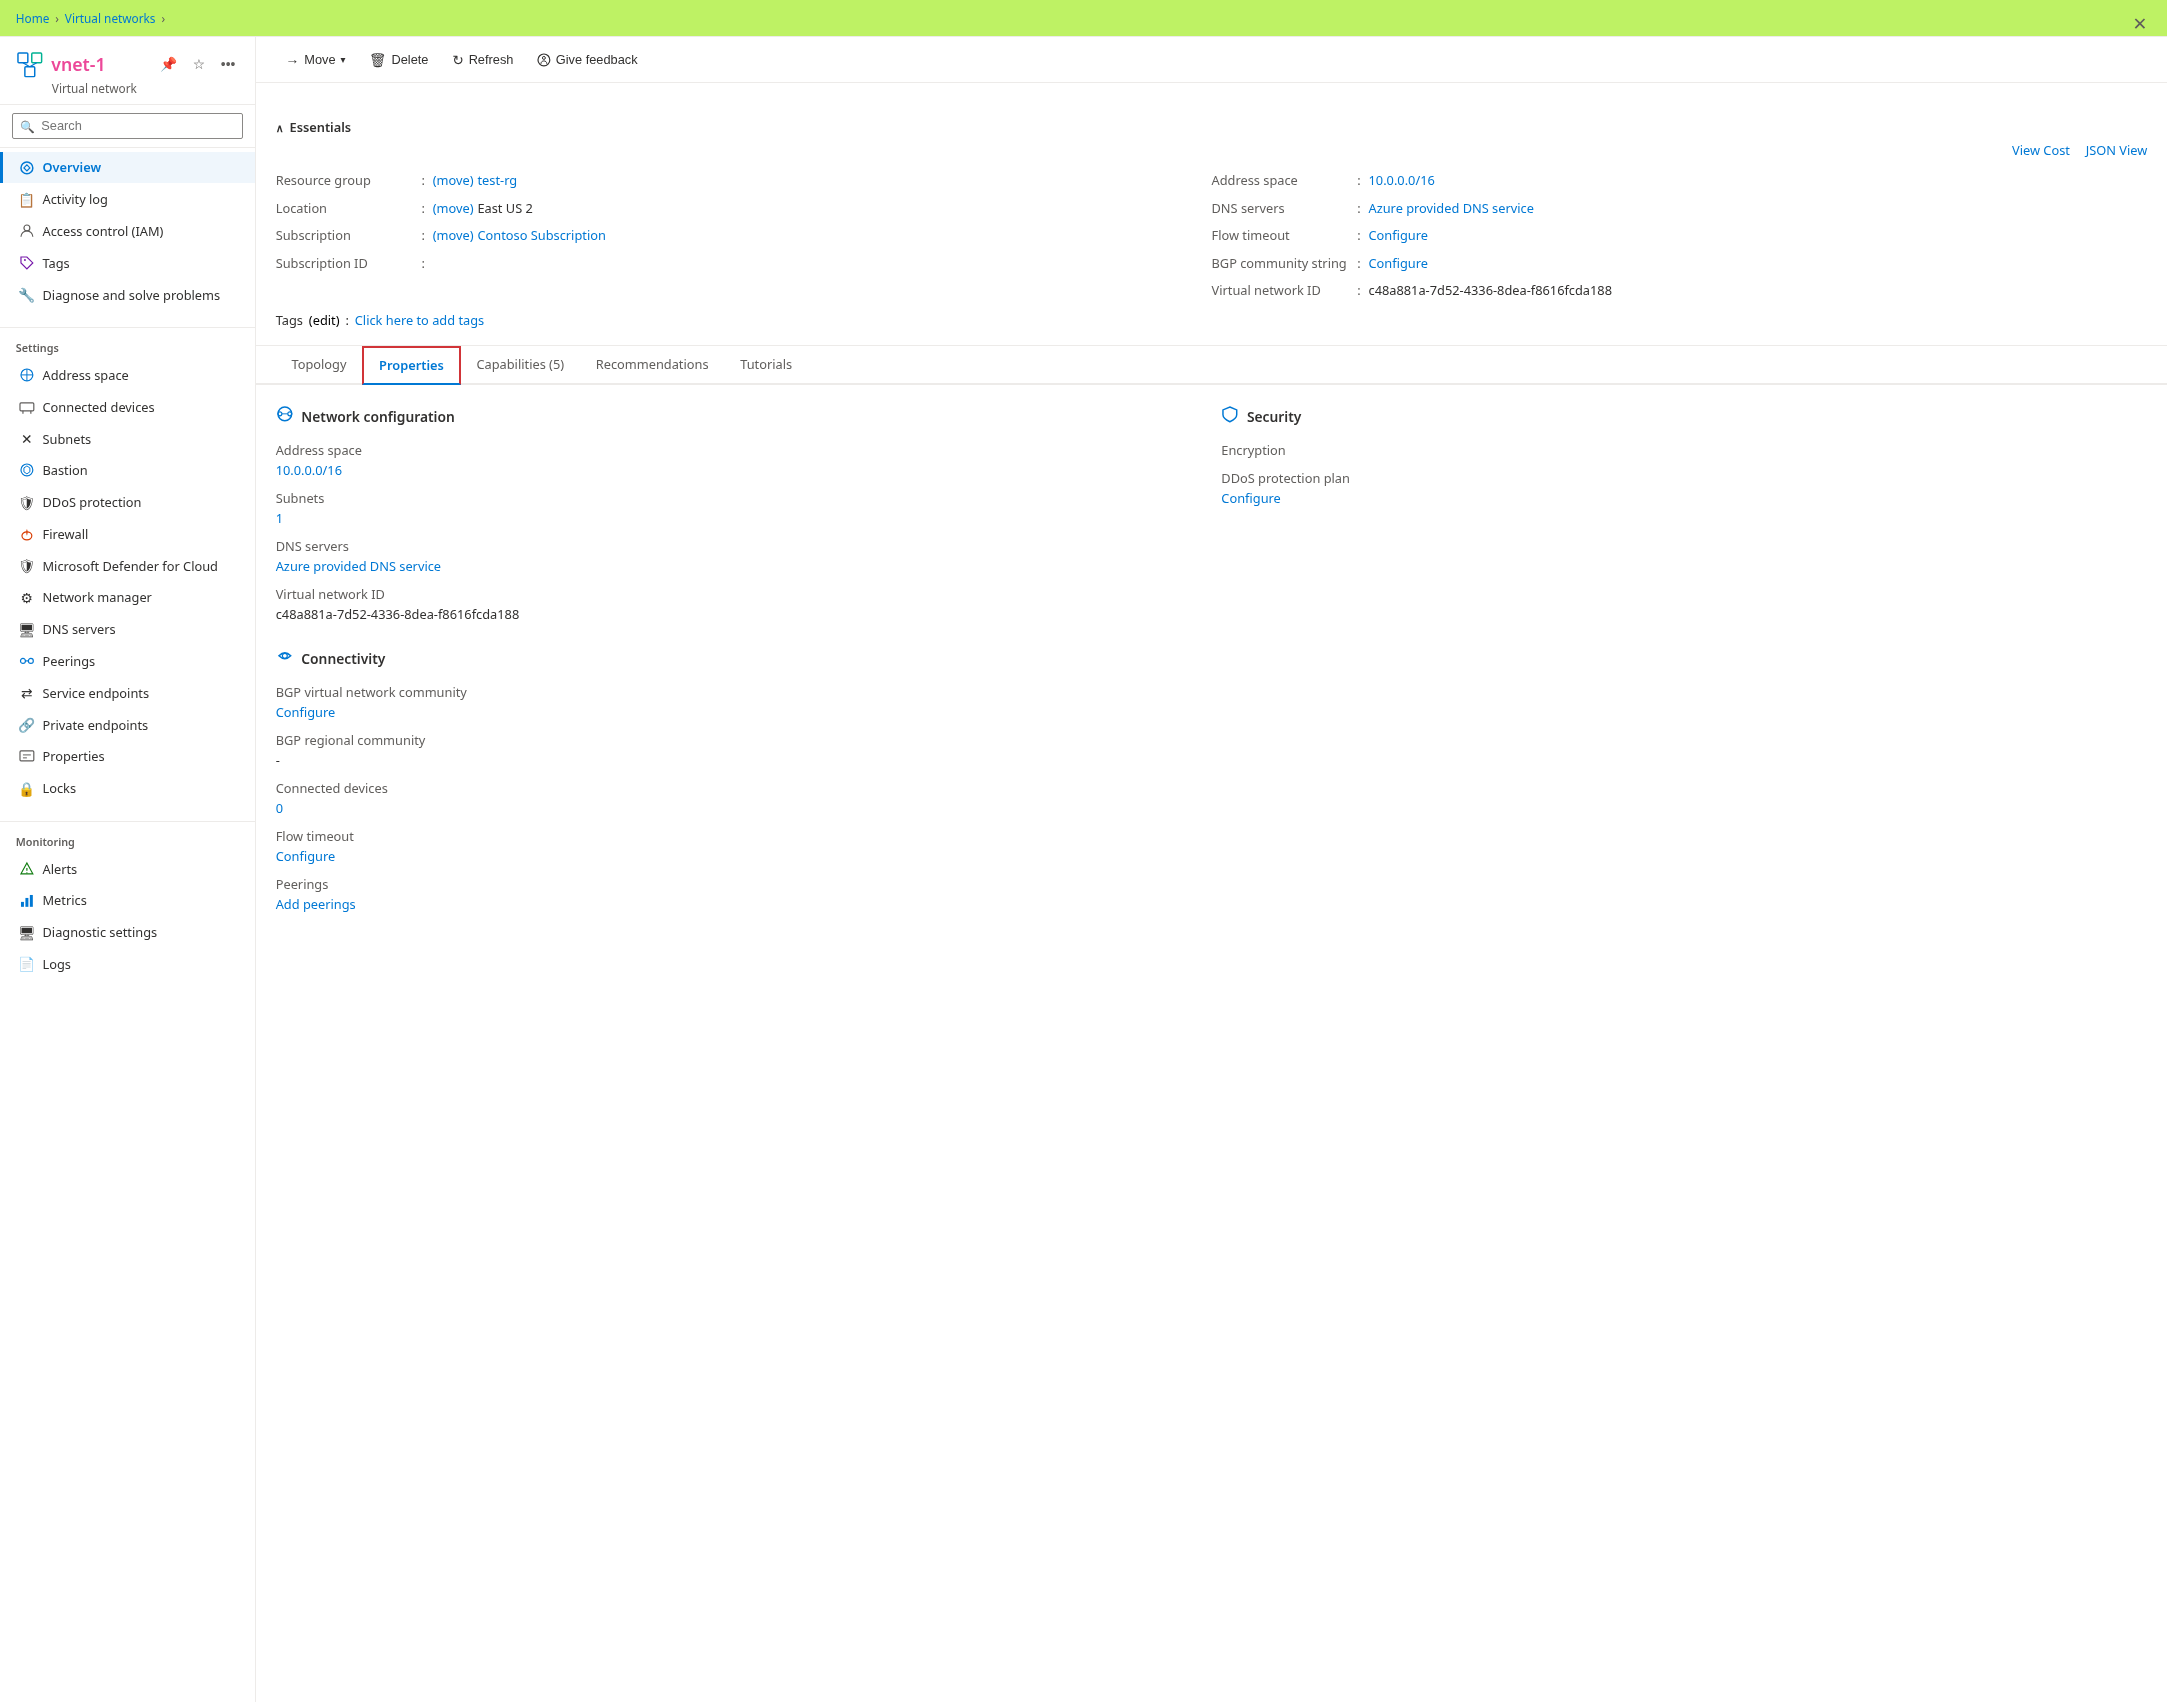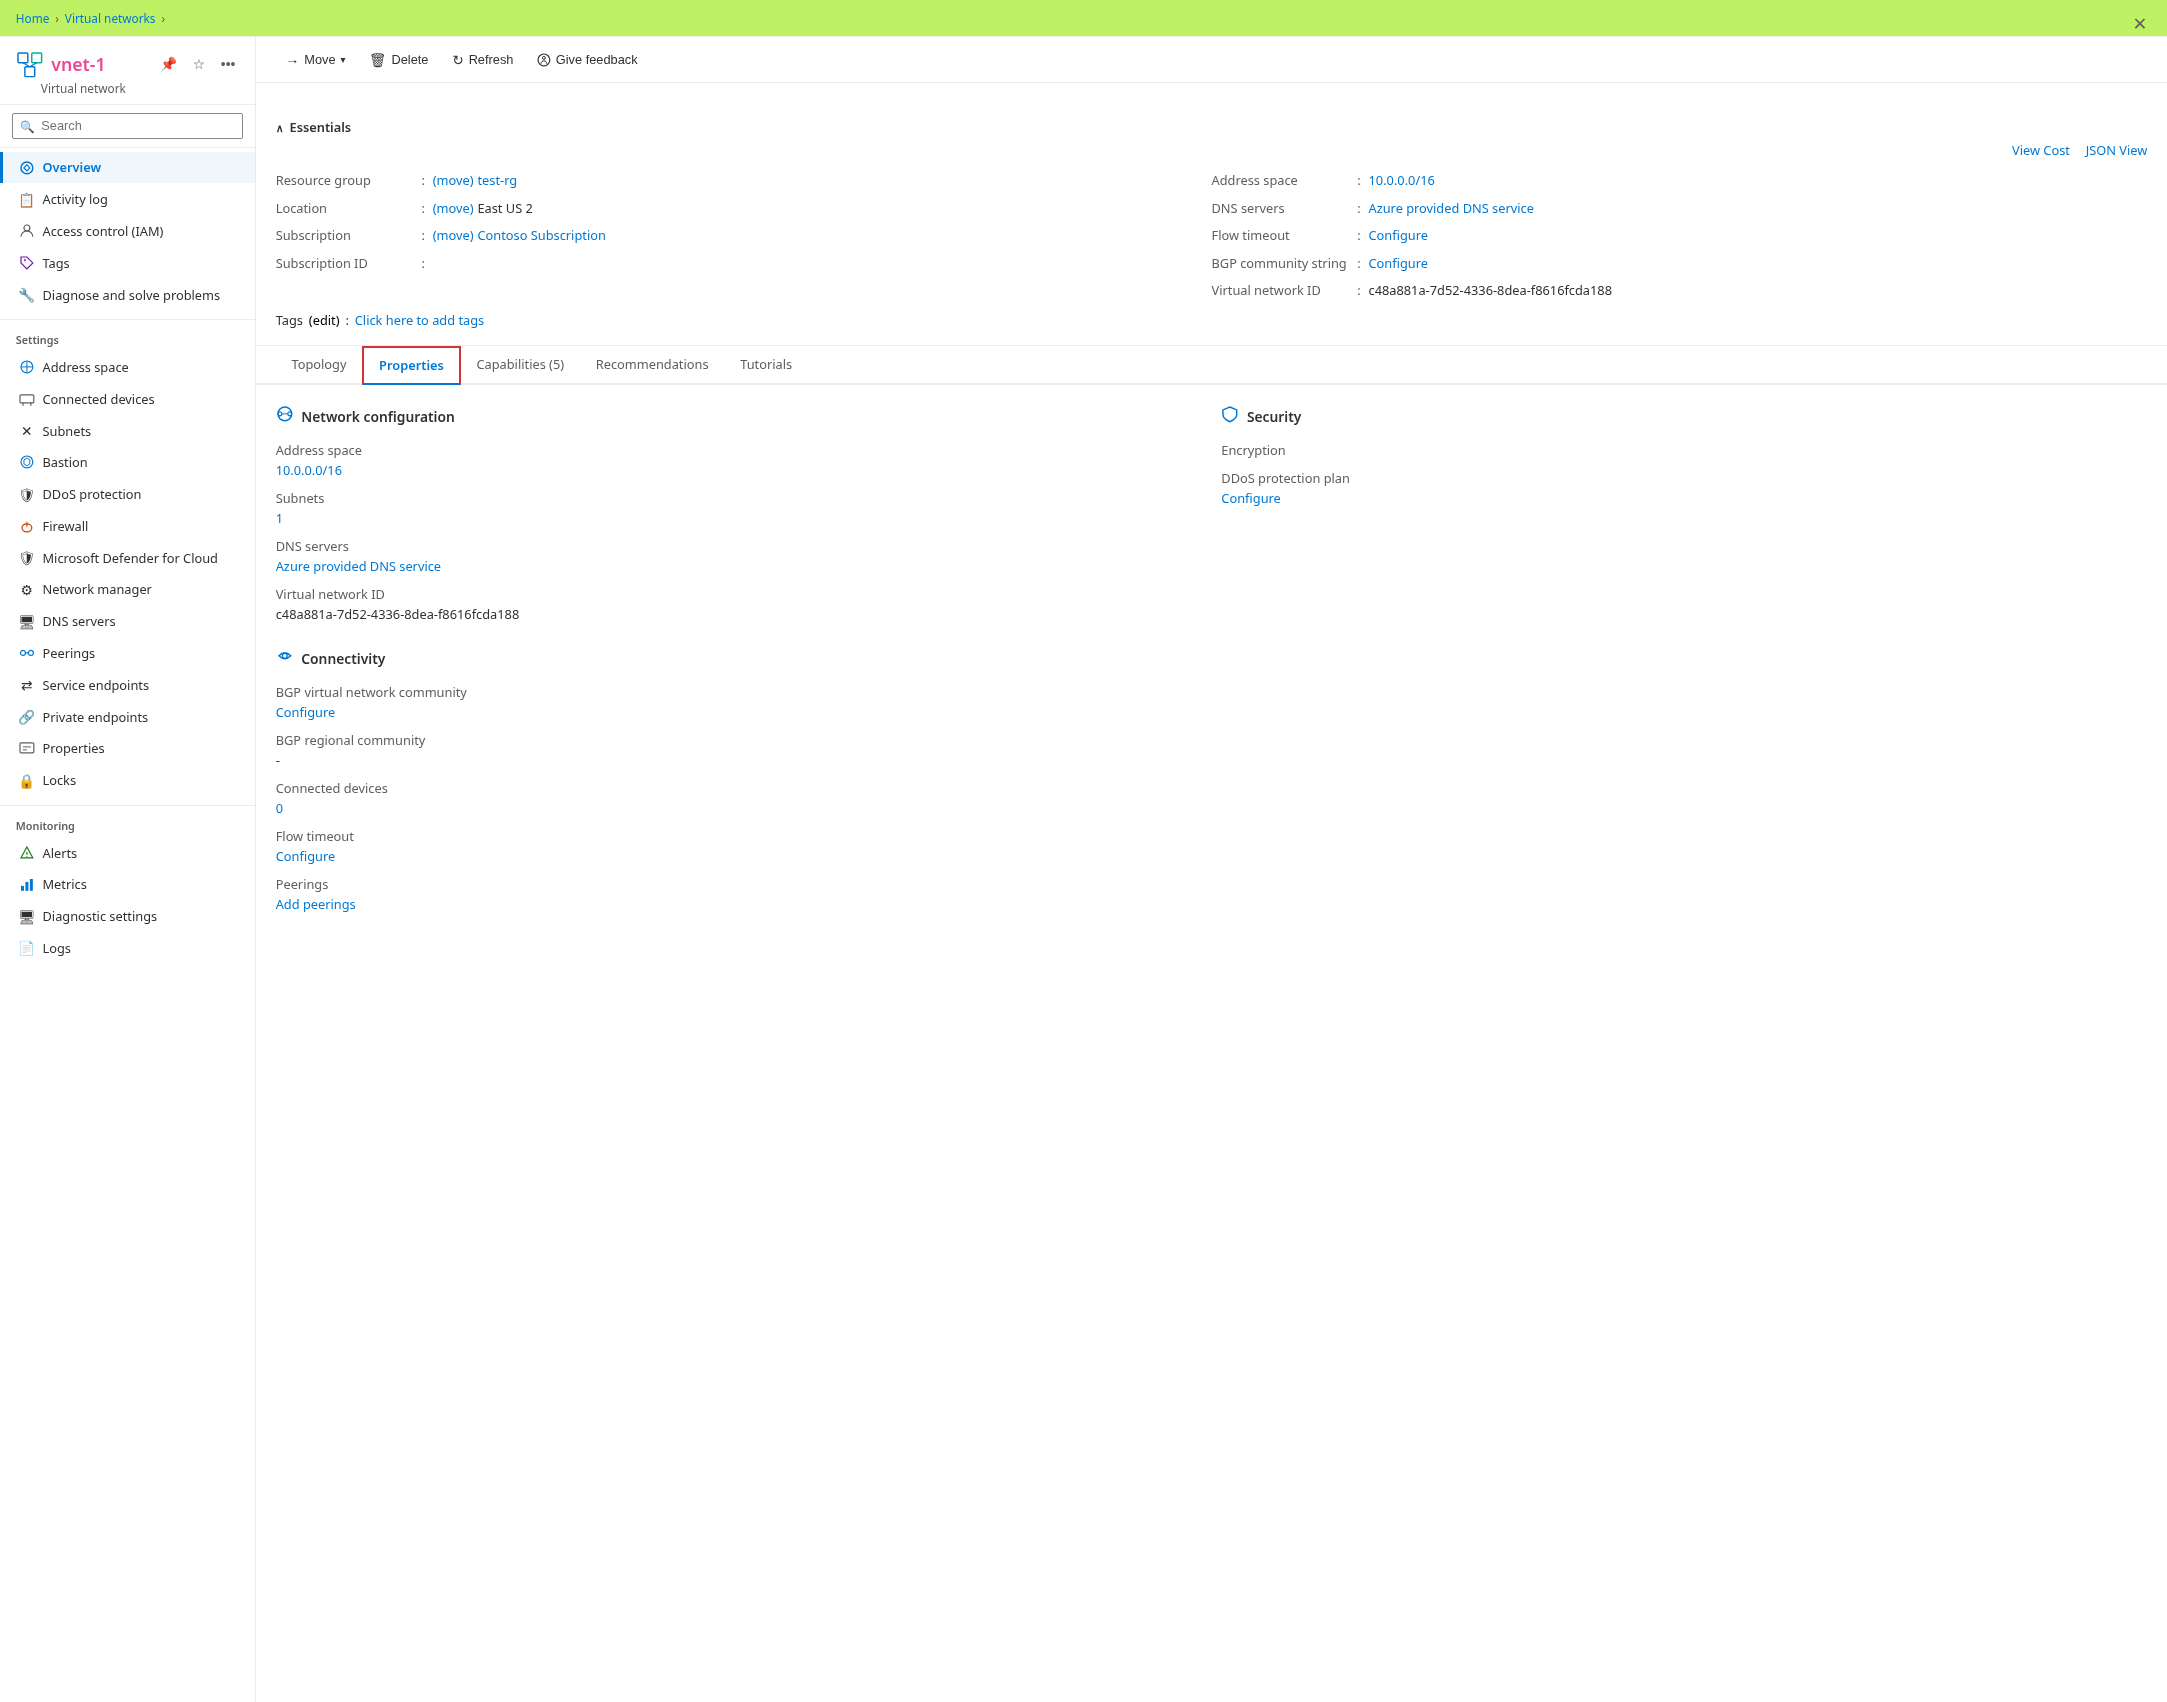--- a/index.html
+++ b/index.html
@@ -13,33 +13,33 @@
     
     .app-container { display: flex; flex: 1; overflow: hidden; background: #fff; }
 
     
     .sidebar { width: 256px; min-width: 256px; background: #fff; border-right: 1px solid #edebe9; display: flex; flex-direction: column; overflow-y: auto; overflow-x: hidden; }
 
     .sidebar-header { padding: 13.8px 15.8px 7.9px; border-bottom: 1px solid #edebe9; }
     .sidebar-title-row { display: flex; align-items: center; gap: 7.9px; margin-bottom: 2px; }
     .vnet-icon { width: 27.6px; height: 27.6px; flex-shrink: 0; }
     .sidebar-resource-name { font-size: 17.7px; font-weight: 600; color: #ec4899; }
-    .sidebar-resource-type { font-size: 11.8px; color: #605e5c; margin-left: 25px; }
+    .sidebar-resource-type { font-size: 11.8px; color: #605e5c; margin-left: 36px; }
     .sidebar-title-actions { display: flex; align-items: center; gap: 7.9px; margin-left: auto; }
     .icon-btn { background: none; border: none; cursor: pointer; color: #605e5c; font-size: 13.8px; padding: 2px 3.9px; }
 
     .sidebar-search { padding: 7.9px 11.8px; border-bottom: 1px solid #edebe9; }
     .search-box { display: flex; align-items: center; border: 1px solid #8a8886; border-radius: 2px; padding: 3.9px 7.9px; gap: 5.9px; background: #fff; }
     .search-box input { border: none; outline: none; font-size: 12.8px; width: 100%; color: #323130; }
     .search-icon { color: #605e5c; font-size: 11.8px; }
 
     .sidebar-nav { flex: 1; padding: 3.9px 0; }
     .nav-item { display: flex; align-items: center; gap: 7.9px; padding: 6.9px 15.8px; cursor: pointer; color: #323130; font-size: 12.8px; border-left: 3px solid transparent; }
     .nav-item.active { background: #eff6fc; border-left-color: #0078d4; color: #0078d4; font-weight: 600; }
-    .nav-section-label { padding: 11.8px 15.8px 3.9px; font-size: 10.8px; font-weight: 600; color: #605e5c; text-transform: none; border-top: 1px solid #edebe9; margin-top: 9px; }
+    .nav-section-label { padding: 11.8px 15.8px 3.9px; font-size: 10.8px; font-weight: 600; color: #605e5c; text-transform: none; border-top: 1px solid #edebe9; margin-top: 17px; }
     .nav-icon { width: 15.8px; height: 15.8px; flex-shrink: 0; display: flex; align-items: center; justify-content: center; font-size: 13.8px; }
 
     
     .main-content { flex: 1; overflow-y: auto; background: #fff; }
 
     
     .toolbar { display: flex; align-items: center; gap: 3.9px; padding: 9.9px 19.7px; border-bottom: 1px solid #edebe9; }
     .toolbar-btn { display: flex; align-items: center; gap: 4.9px; padding: 4.9px 9.9px; background: none; border: none; cursor: pointer; color: #323130; font-size: 12.8px; border-radius: 2px; }
     .toolbar-btn .btn-icon { font-size: 13.8px; }
 

